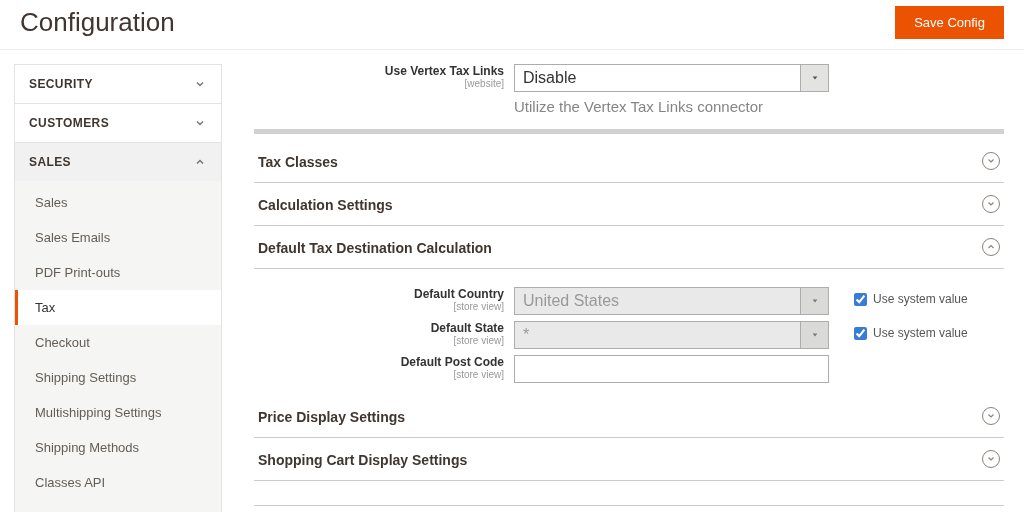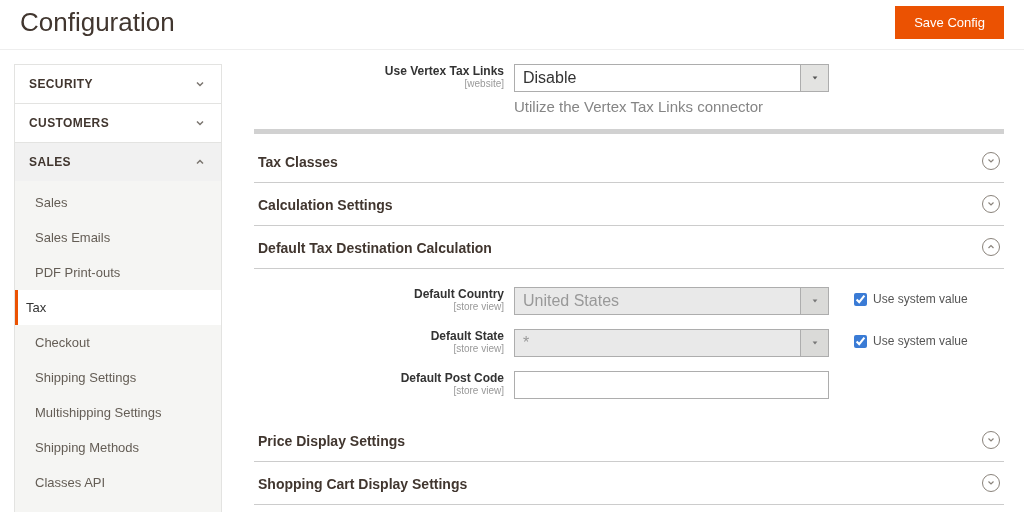--- a/index.html
+++ b/index.html
@@ -71,21 +71,21 @@
   }
   .subnav-item {
     padding: 10px 14px 10px 20px;
     font-size: 13px;
     color: #645d55;
     cursor: pointer;
   }
   .subnav-item.active {
     background: #fff;
     border-left: 3px solid #eb5202;
-    padding-left: 8px;
+    padding-left: 17px;
     color: #333;
   }
   .main {
     flex: 1;
     padding: 14px 20px 20px 24px;
   }
   .vertex-row {
     display: flex;
     align-items: flex-start;
     gap: 10px;
@@ -164,21 +164,21 @@
     justify-content: center;
   }
   .circ-chev svg { stroke: #8a837b; }
   .section-body {
     padding: 18px 0 6px 0;
   }
   .form-row {
     display: flex;
     align-items: flex-start;
     gap: 10px;
-    margin-bottom: 14px;
+    margin-bottom: 6px;
   }
   .label-col {
     width: 250px;
     text-align: right;
   }
   .ctl-col {
     width: 330px;
   }
   .chk-col {
     display: flex;

